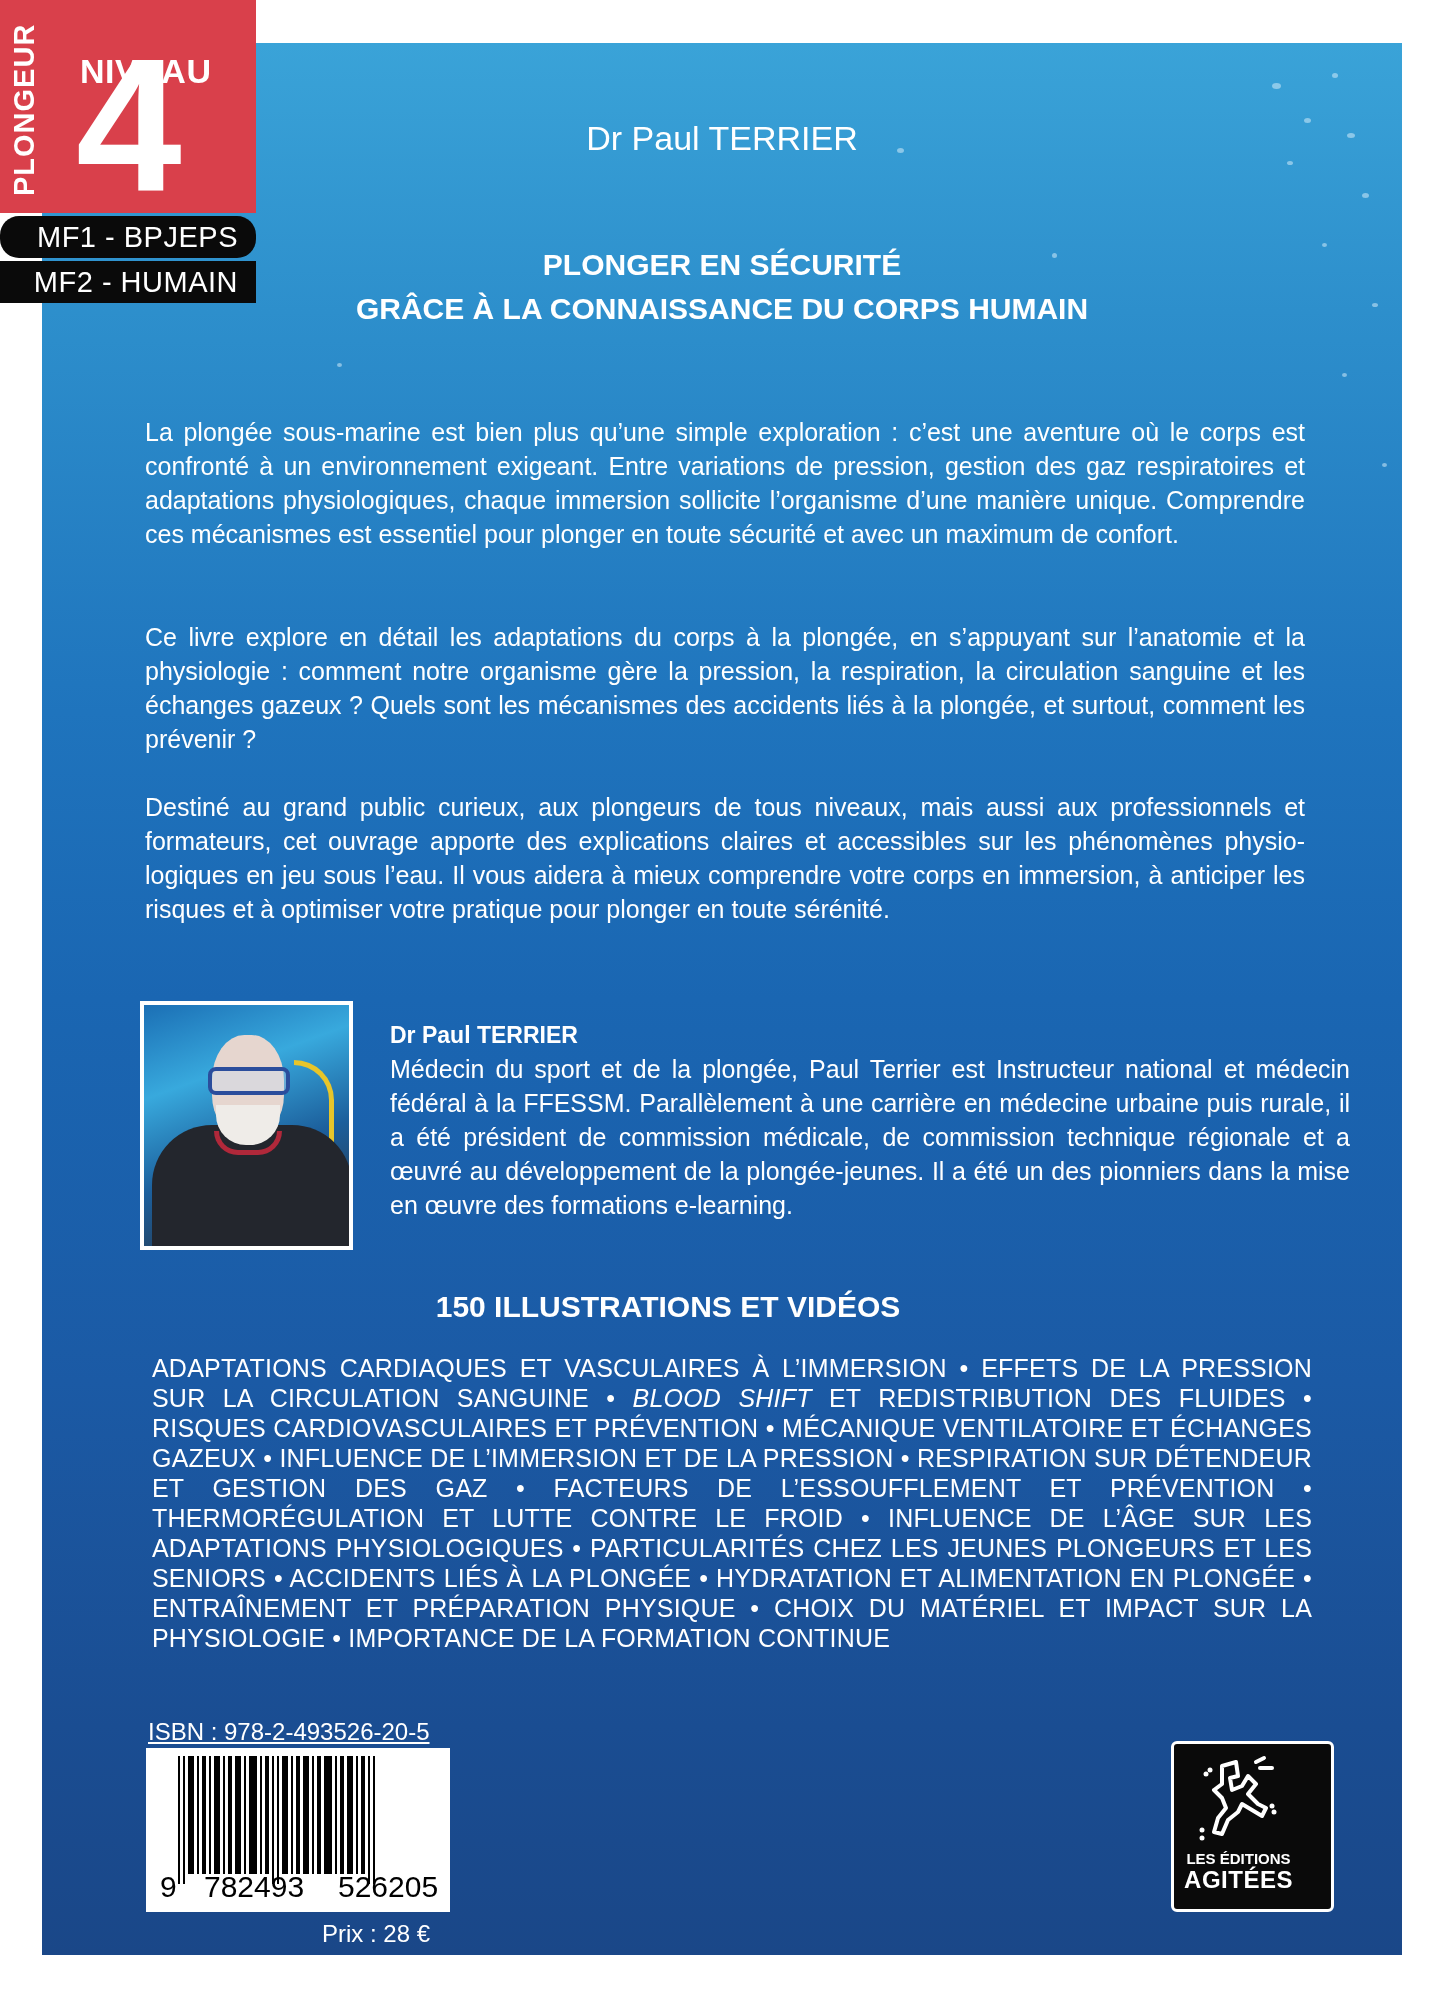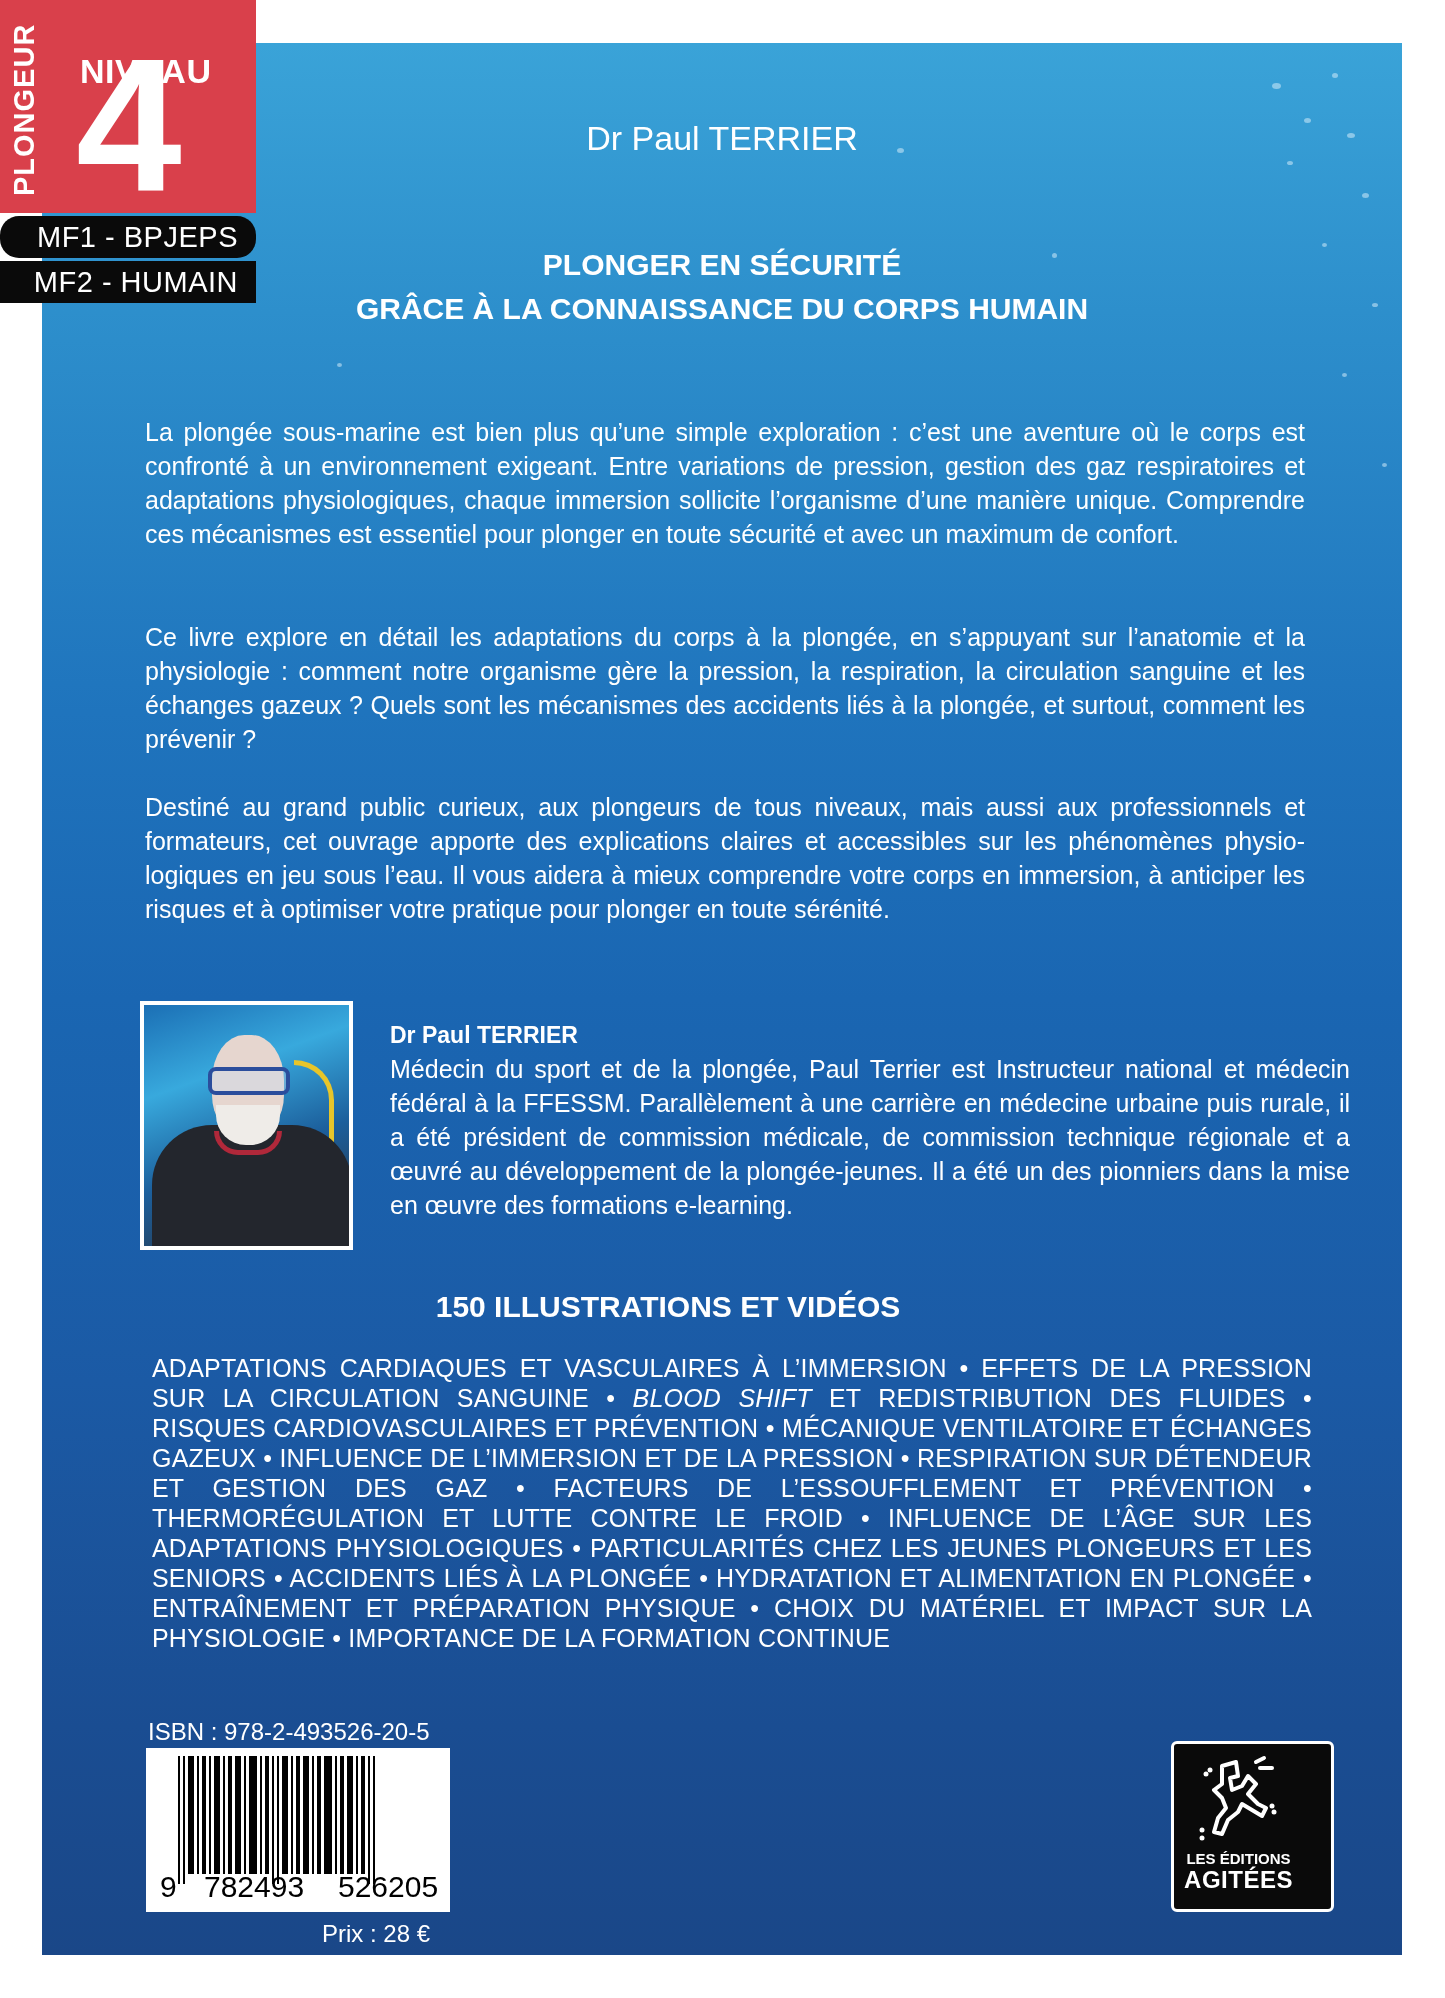--- a/index.html
+++ b/index.html
@@ -61,21 +61,21 @@
   .bio-name { font-weight: bold; font-size: 23px; line-height: 34px; }
 
   .ill-heading { position: absolute; left: 0; width: 1252px; top: 1247px; text-align: center; font-weight: bold; font-size: 30px; }
 
   .topics {
     position: absolute; left: 110px; top: 1310px; width: 1160px; font-size: 25px; line-height: 30px;
     text-align: justify; text-transform: uppercase; letter-spacing: 0.2px;
   }
   .topics .it { font-style: italic; }
 
-  .isbn { position: absolute; left: 106px; top: 1675px; font-size: 24px; }
+  .isbn { position: absolute; left: 106px; top: 1675px; font-size: 24px; text-decoration: underline; }
   .barcode-box { position: absolute; left: 104px; top: 1705px; width: 304px; height: 164px; background: #ffffff; }
   .bars { position: absolute; left: 32px; top: 8px; width: 248px; height: 118px; display: flex; align-items: stretch; }
   .bars span { display: block; background: #000; margin-right: 3px; }
   .barcode-digits { position: absolute; left: 14px; top: 122px; width: 280px; color: #000; font-family: "Liberation Sans", sans-serif; font-size: 30px; display: flex; }
   .barcode-digits .d0 { width: 30px; }
   .barcode-digits .d1 { width: 130px; padding-left: 14px; }
   .barcode-digits .d2 { padding-left: 18px; }
   .price { position: absolute; left: 280px; top: 1877px; font-size: 24px; }
 
   .logo {

